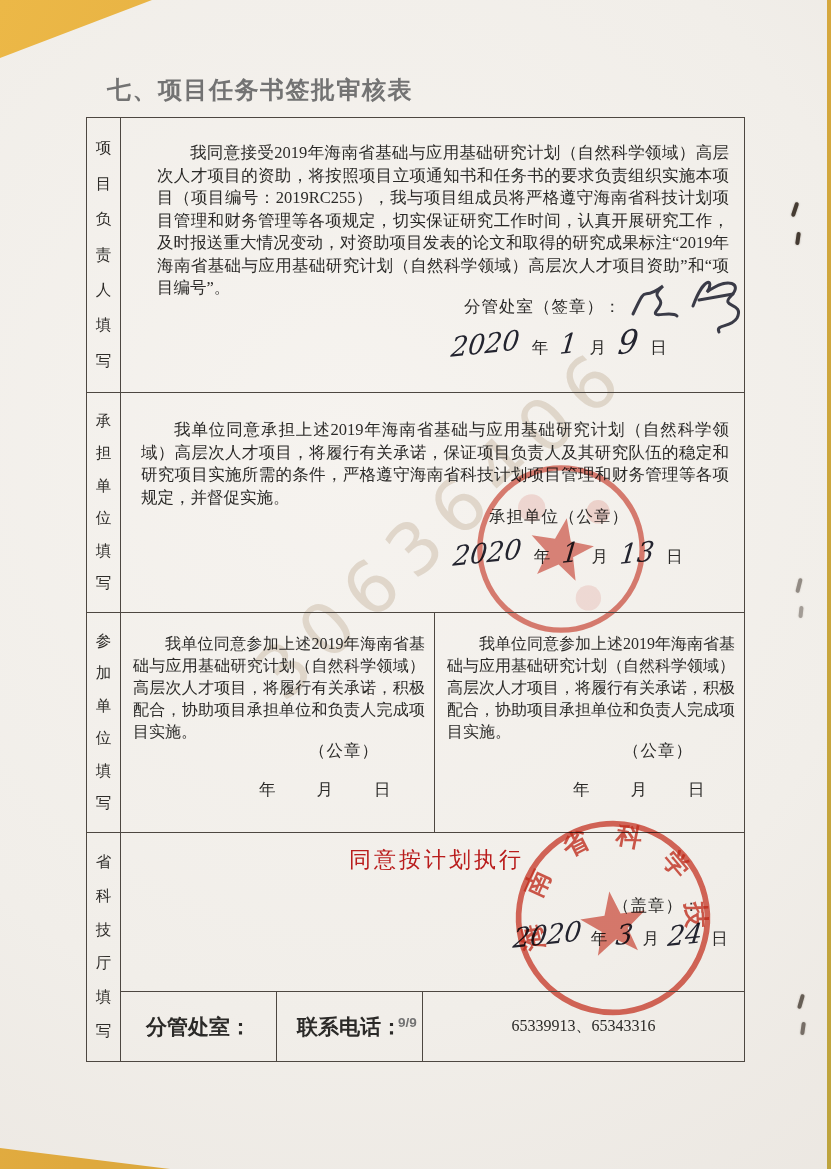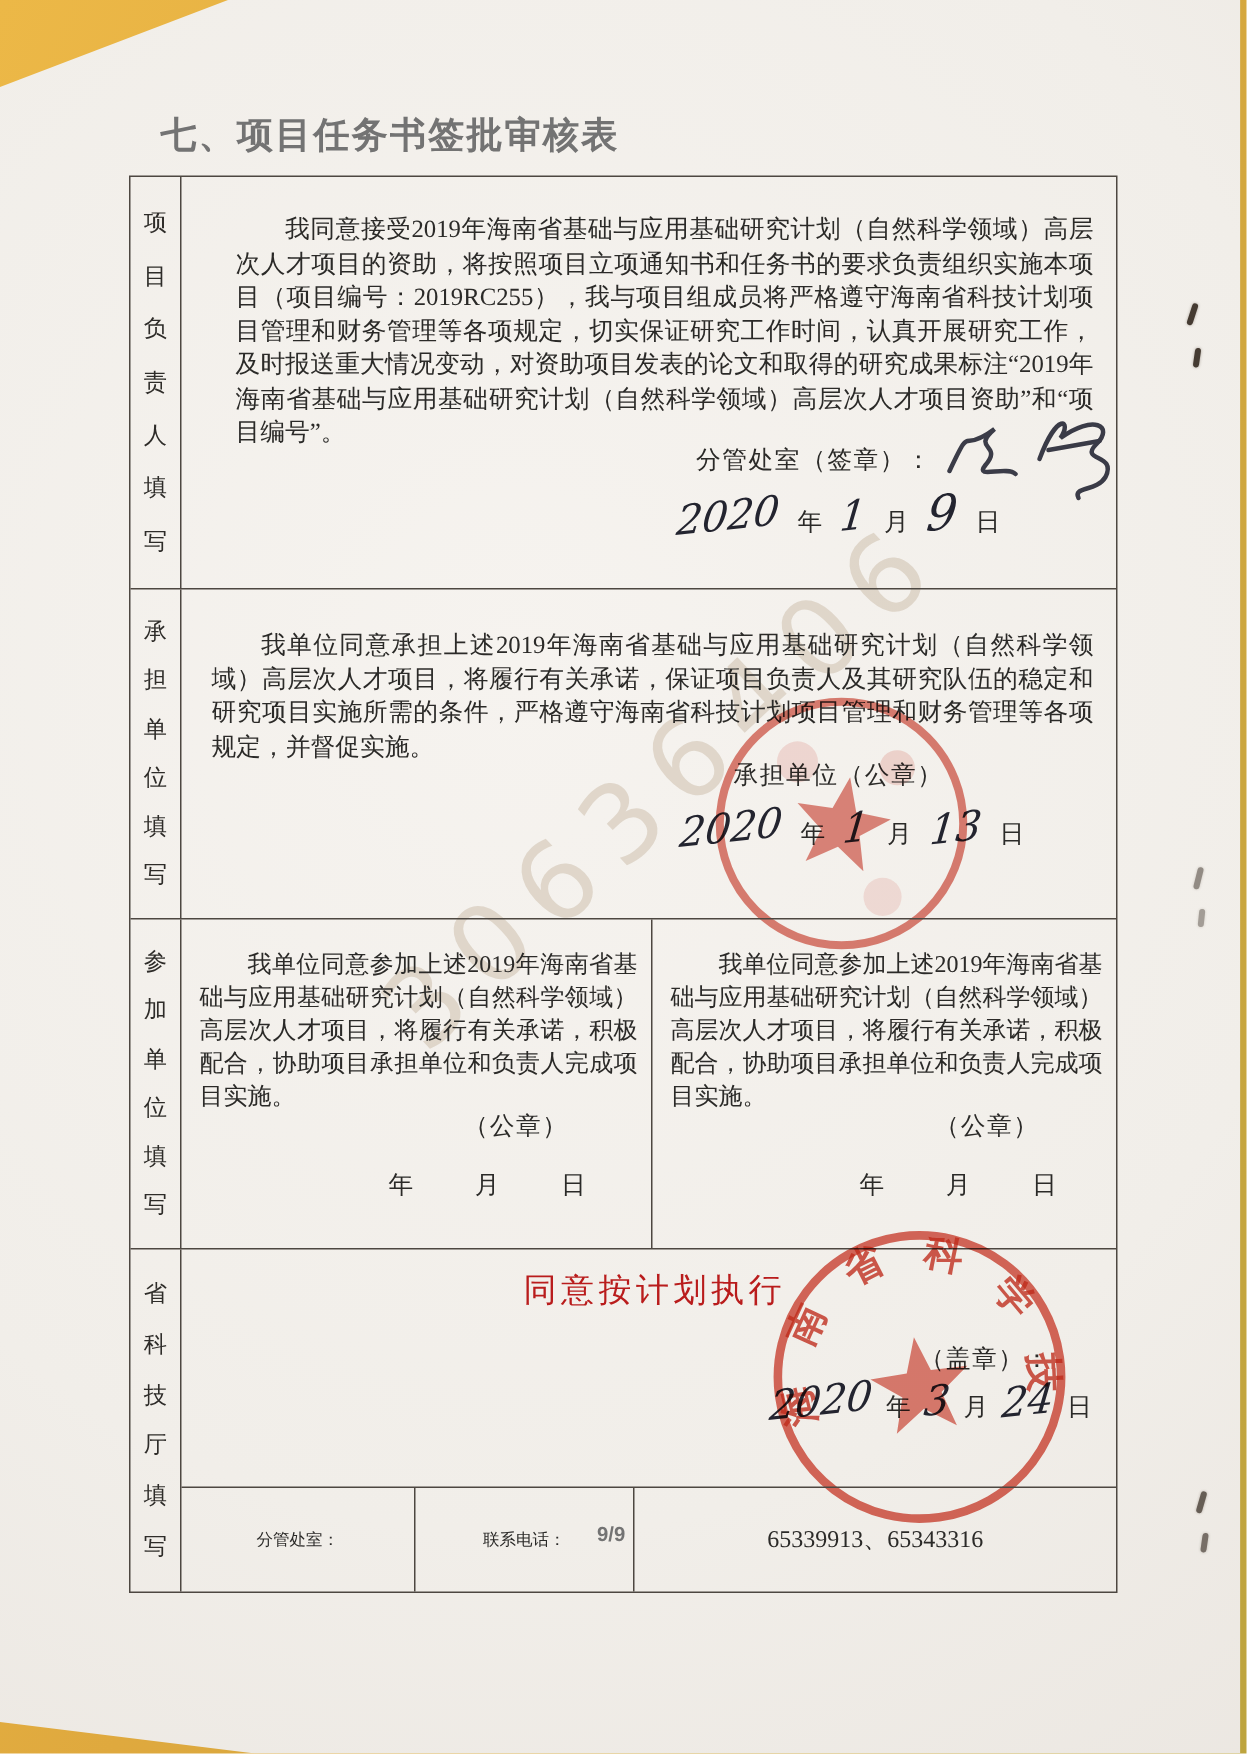--- a/index.html
+++ b/index.html
@@ -29,21 +29,21 @@
   .watermark{position:absolute;left:238px;top:655px;transform:rotate(-43deg);transform-origin:left top;
        font-family:"DejaVu Sans",sans-serif;font-size:72px;letter-spacing:14px;
        color:rgba(168,142,110,0.28);white-space:nowrap;}
   .pcol{position:absolute;top:0;bottom:0;box-sizing:border-box;}
   .pcol .para{left:12px;right:9px;}
   .ymd{position:absolute;display:flex;gap:41px;font-size:16.5px;}
   .subrow{position:absolute;left:34px;right:0;bottom:0;height:70px;border-top:1.5px solid #4d4741;
        display:flex;box-sizing:border-box;}
   .subcell{display:flex;align-items:center;justify-content:center;font-size:16px;box-sizing:border-box;}
   .subcell+ .subcell{border-left:1.5px solid #4d4741;}
-  .sublabel{font-family:"Liberation Sans","DejaVu Sans",sans-serif;font-weight:normal;font-size:11px;text-align:center;}
+  .sublabel{font-family:"Liberation Sans","DejaVu Sans",sans-serif;font-weight:bold;font-size:21px;text-align:center;}
   .decision{position:absolute;font-family:"Liberation Sans","DejaVu Sans",sans-serif;font-weight:normal;
        font-size:22px;letter-spacing:3px;color:#b91c1c;}
   .pagenum{position:absolute;left:398px;top:1015px;font-family:Liberation Sans, sans-serif;
        font-weight:bold;font-size:13.5px;color:#737373;}
   .staple{position:absolute;width:4px;height:15px;background:#453b32;border-radius:2px;
        box-shadow:0 0 2px rgba(60,45,30,.4);}
   .sigwrap{position:absolute;}
 </style>
 </head>
 <body>

